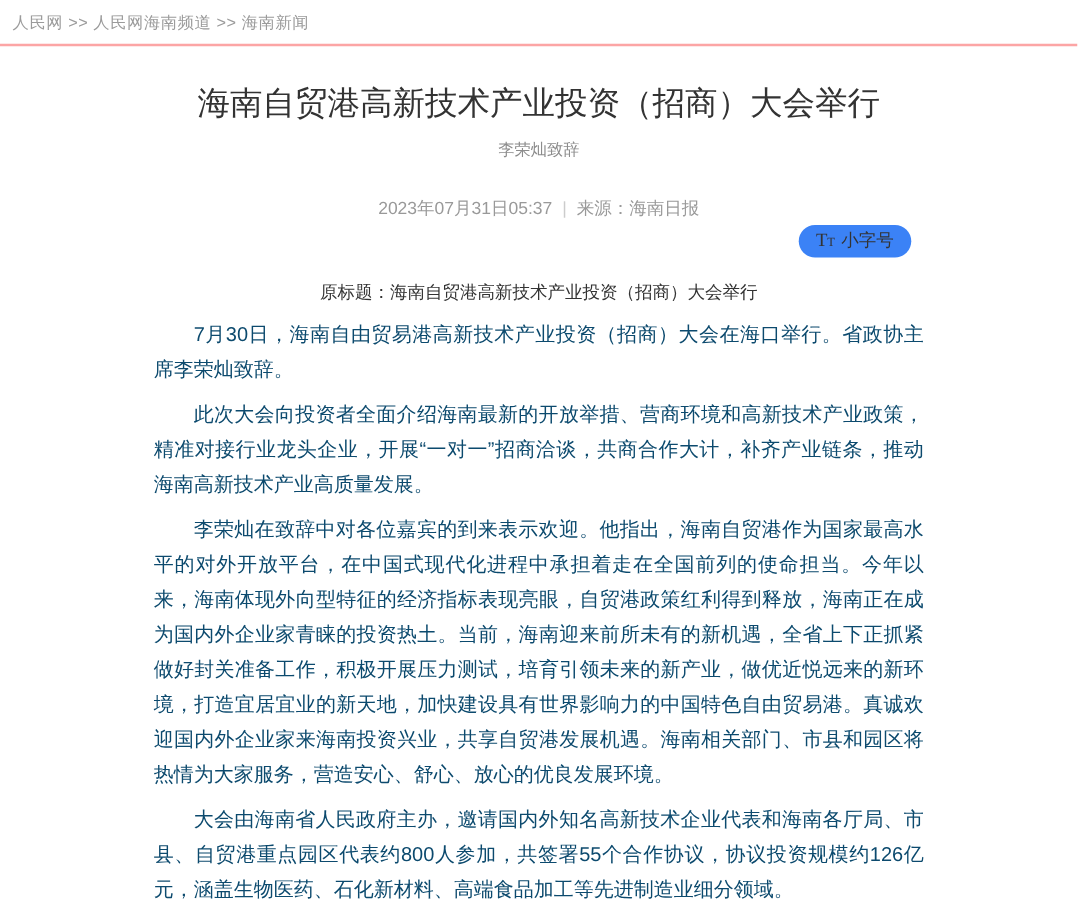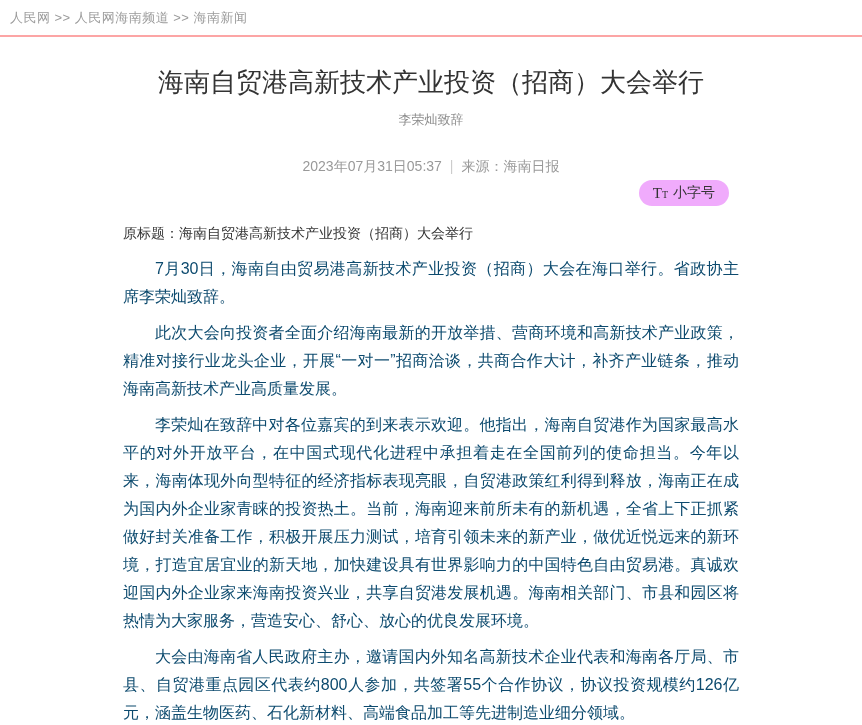--- a/index.html
+++ b/index.html
@@ -49,41 +49,42 @@
   .meta .pipe { margin: 0 8px; color: #cccccc; }
   .toolbar {
     display: flex;
     justify-content: flex-end;
     margin-top: 4px;
     padding-right: 10px;
   }
   .fontsize-btn {
     display: inline-flex;
     align-items: center;
-    background: #f0abfc;
+    background: #3b82f6;
     border: none;
     border-radius: 13px;
     padding: 4px 14px;
     font-size: 14px;
     color: #333333;
     cursor: pointer;
     font-family: inherit;
   }
   .tt-icon {
     font-family: "Liberation Serif", "DejaVu Serif", serif;
     color: #333333;
     margin-right: 5px;
     line-height: 1;
   }
   .tt-icon .t-big { font-size: 15px; }
   .tt-icon .t-small { font-size: 10px; }
   .original-title {
     margin-top: 19px;
     font-size: 14px;
     color: #333333;
+    text-align: center;
   }
   .body-text { margin-top: 12px; }
   .body-text p {
     font-size: 16px;
     color: #0c4a6e;
     line-height: 28px;
     text-indent: 2em;
     margin-bottom: 8px;
     text-align: justify;
   }

